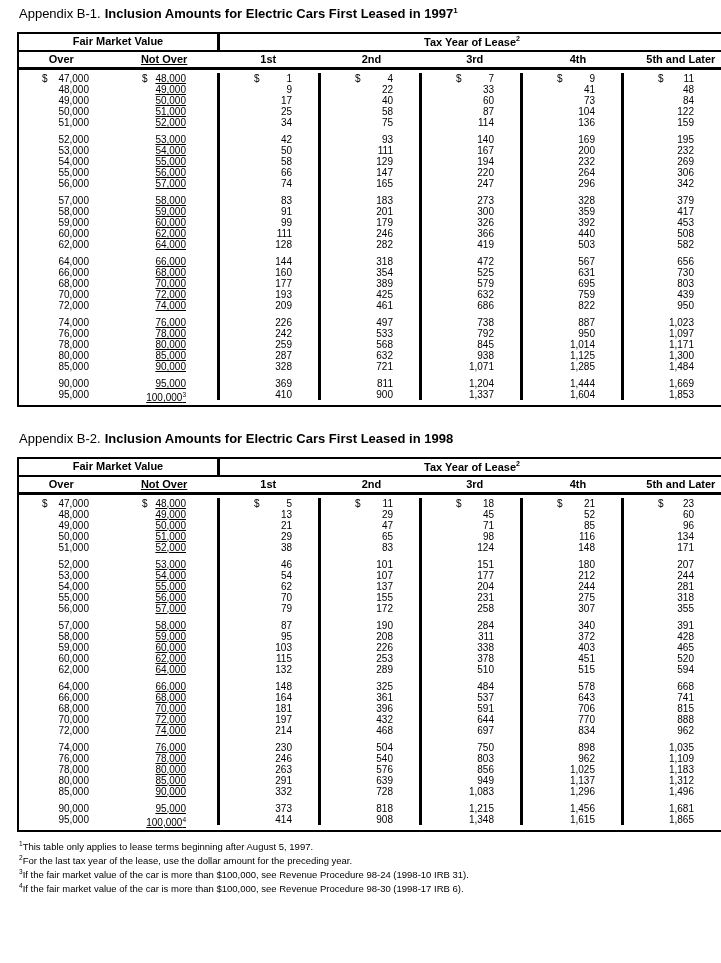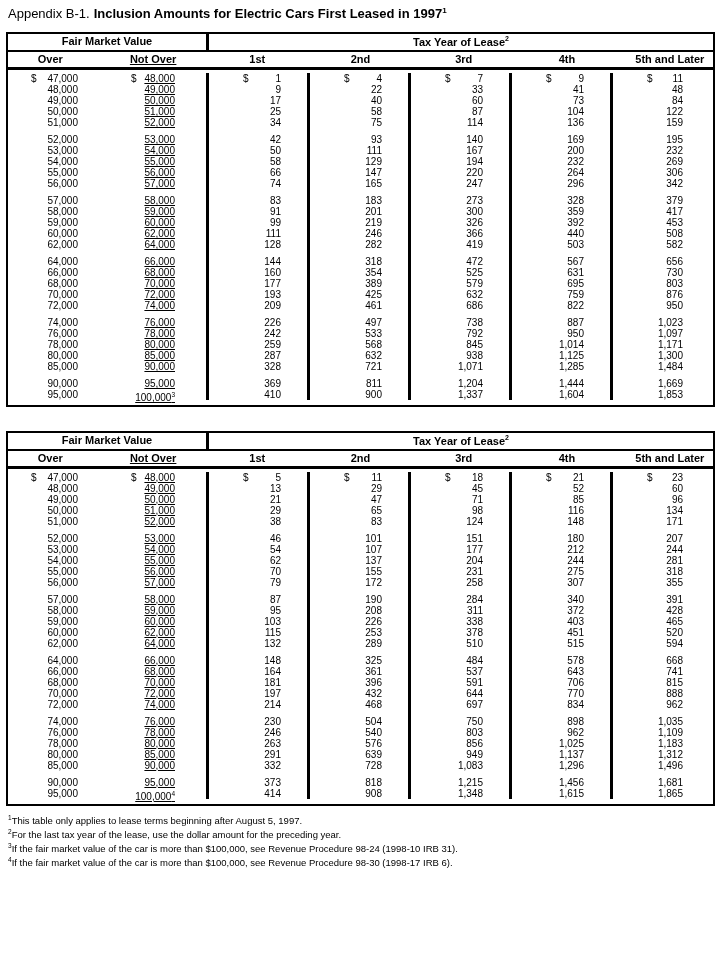--- a/index.html
+++ b/index.html
@@ -1,20 +1,20 @@
 <!DOCTYPE html>
 <html><head>
 <meta charset="utf-8">
 <style>
   html,body { margin:0; padding:0; background:#ffffff; }
   body {
     width:721px; height:963px; overflow:hidden;
     font-family:"Liberation Sans", sans-serif; color:#000;
   }
-  .page { padding:3px 0 0 6px; }
+  .page { padding:3px 0 0 17px; }
   .title { font-size:13px; padding-left:2px; margin:3px 0 11px 0; white-space:nowrap; }
   .title .pfx { font-weight:400; margin-right:4px; }
   .title .tb  { font-weight:700; }
   .title sup  { font-size:8px; font-weight:700; }
 
   .tbl { width:705px; border:2px solid #000; margin-bottom:0; }
 
   .hrow1 { display:flex; border-bottom:2px solid #000; font-weight:700; font-size:11px; text-align:center; }
   .h-fmv { width:201px; box-sizing:border-box; border-right:3px solid #000; padding:1px 0 2px; }
   .h-tax { flex:1; padding:1px 0 2px; }
@@ -165,21 +165,21 @@
             <div class="cell"><span class="v">40</span></div>
             <div class="cell"><span class="v">58</span></div>
             <div class="cell"><span class="v">75</span></div>
             <div class="cell gap"><span class="v">93</span></div>
             <div class="cell"><span class="v">111</span></div>
             <div class="cell"><span class="v">129</span></div>
             <div class="cell"><span class="v">147</span></div>
             <div class="cell"><span class="v">165</span></div>
             <div class="cell gap"><span class="v">183</span></div>
             <div class="cell"><span class="v">201</span></div>
-            <div class="cell"><span class="v">219</span></div>
+            <div class="cell"><span class="v">179</span></div>
             <div class="cell"><span class="v">246</span></div>
             <div class="cell"><span class="v">282</span></div>
             <div class="cell gap"><span class="v">318</span></div>
             <div class="cell"><span class="v">354</span></div>
             <div class="cell"><span class="v">389</span></div>
             <div class="cell"><span class="v">425</span></div>
             <div class="cell"><span class="v">461</span></div>
             <div class="cell gap"><span class="v">497</span></div>
             <div class="cell"><span class="v">533</span></div>
             <div class="cell"><span class="v">568</span></div>
@@ -258,35 +258,38 @@
             <div class="cell"><span class="v">306</span></div>
             <div class="cell"><span class="v">342</span></div>
             <div class="cell gap"><span class="v">379</span></div>
             <div class="cell"><span class="v">417</span></div>
             <div class="cell"><span class="v">453</span></div>
             <div class="cell"><span class="v">508</span></div>
             <div class="cell"><span class="v">582</span></div>
             <div class="cell gap"><span class="v">656</span></div>
             <div class="cell"><span class="v">730</span></div>
             <div class="cell"><span class="v">803</span></div>
-            <div class="cell"><span class="v">876</span></div>
+            <div class="cell"><span class="v">439</span></div>
             <div class="cell"><span class="v">950</span></div>
             <div class="cell gap"><span class="v">1,023</span></div>
             <div class="cell"><span class="v">1,097</span></div>
             <div class="cell"><span class="v">1,171</span></div>
             <div class="cell"><span class="v">1,300</span></div>
             <div class="cell"><span class="v">1,484</span></div>
             <div class="cell gap"><span class="v">1,669</span></div>
             <div class="cell"><span class="v">1,853</span></div>
           </div>
         </div>
       </div>
   </div>
 
   <div class="appendix sec2">
+    <div class="title">
+      <span class="pfx">Appendix B-2.</span><span class="tb">Inclusion Amounts for Electric Cars First Leased in 1998</span>
+    </div>
     <div class="tbl">
         <div class="hrow1">
           <div class="h-fmv">Fair Market Value</div>
           <div class="h-tax"><span>Tax Year of Lease</span><sup>2</sup></div>
         </div>
         <div class="hrow2">
           <div class="hc c0">Over</div>
           <div class="hc c1 b">Not Over</div>
           <div class="hc c2 b">1st</div>
           <div class="hc c3 b">2nd</div>

